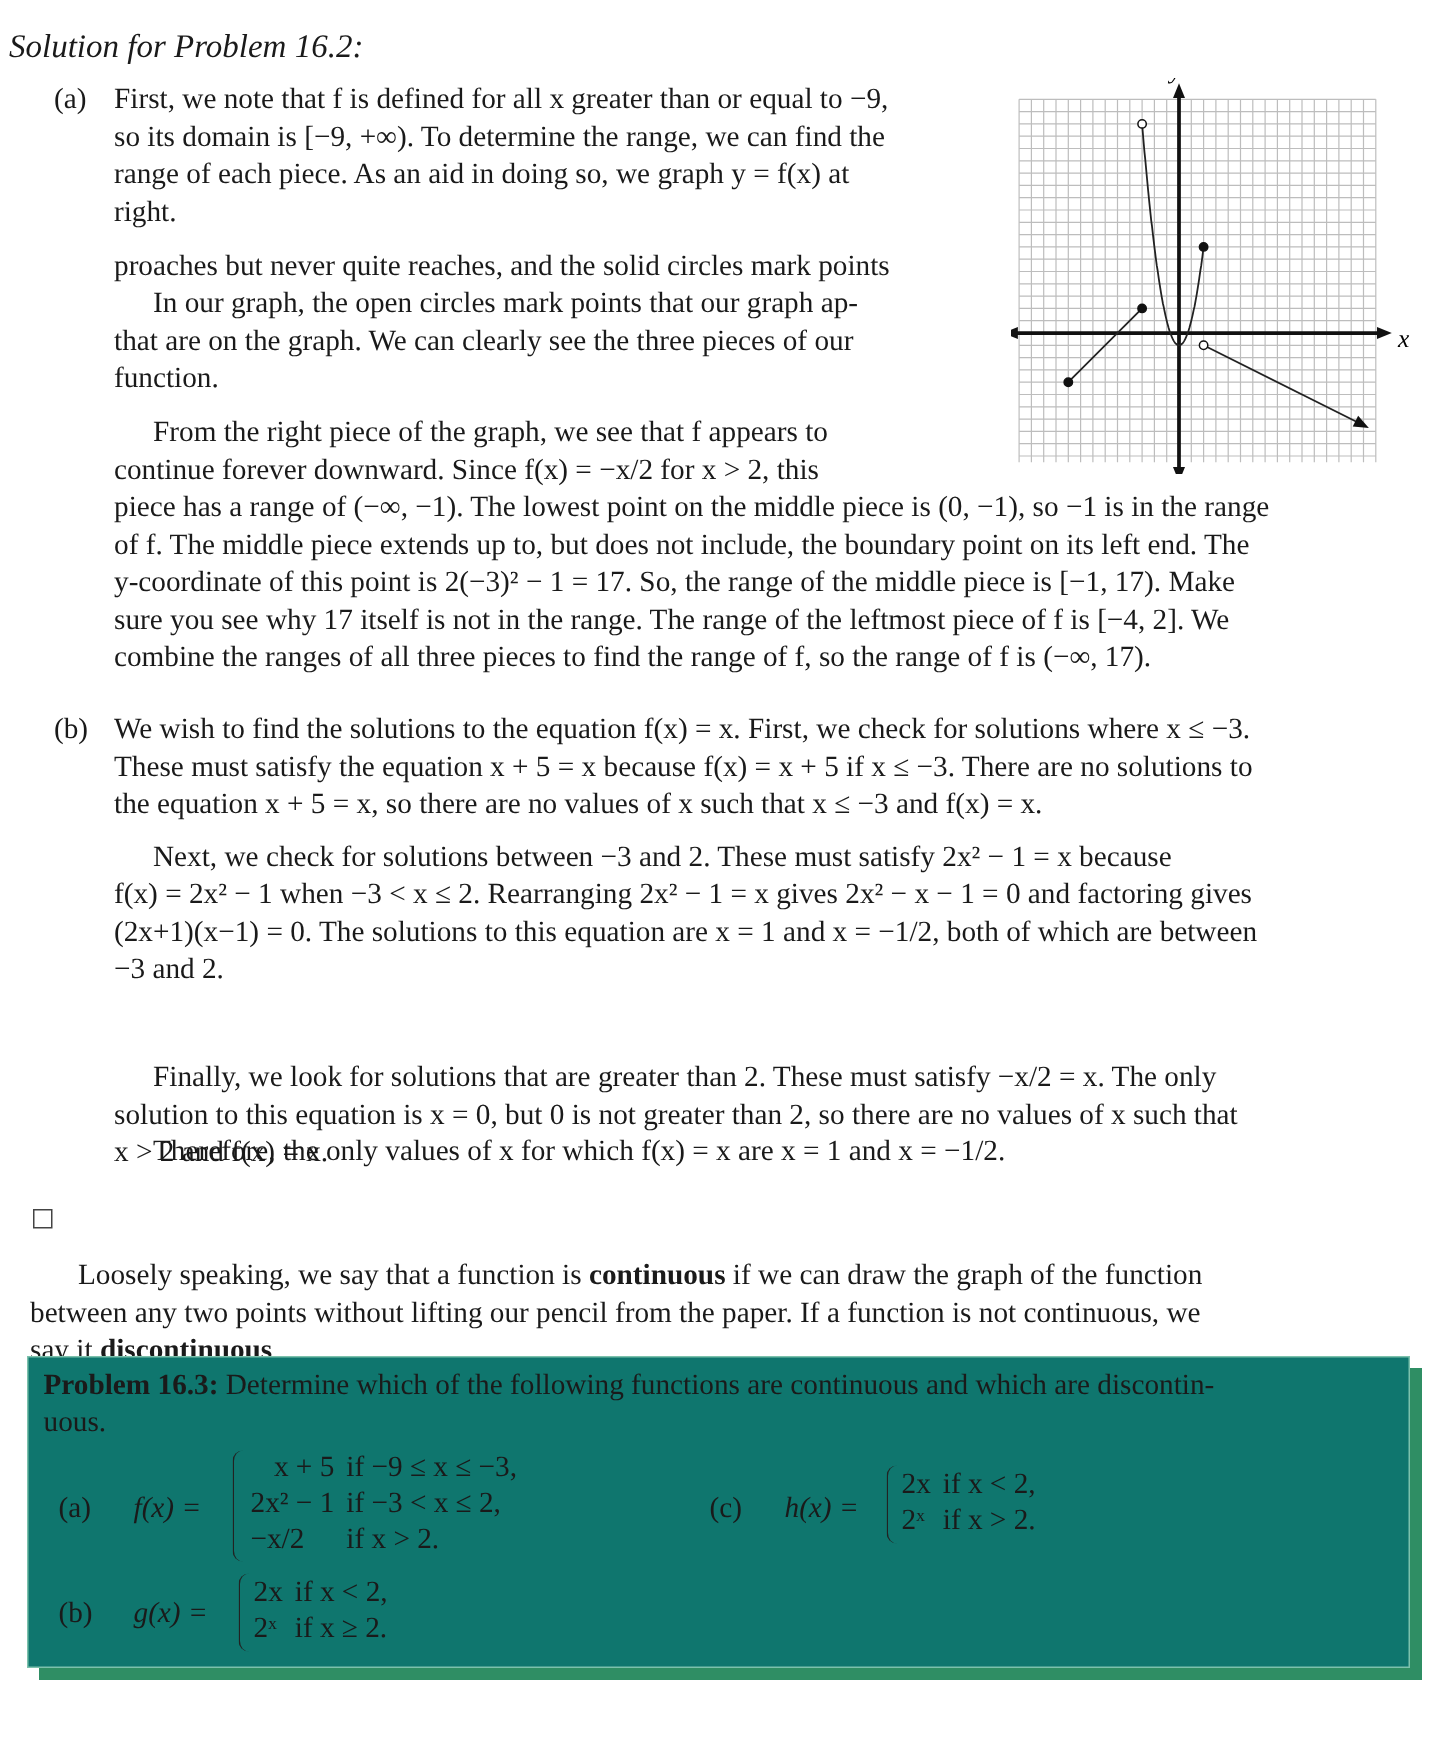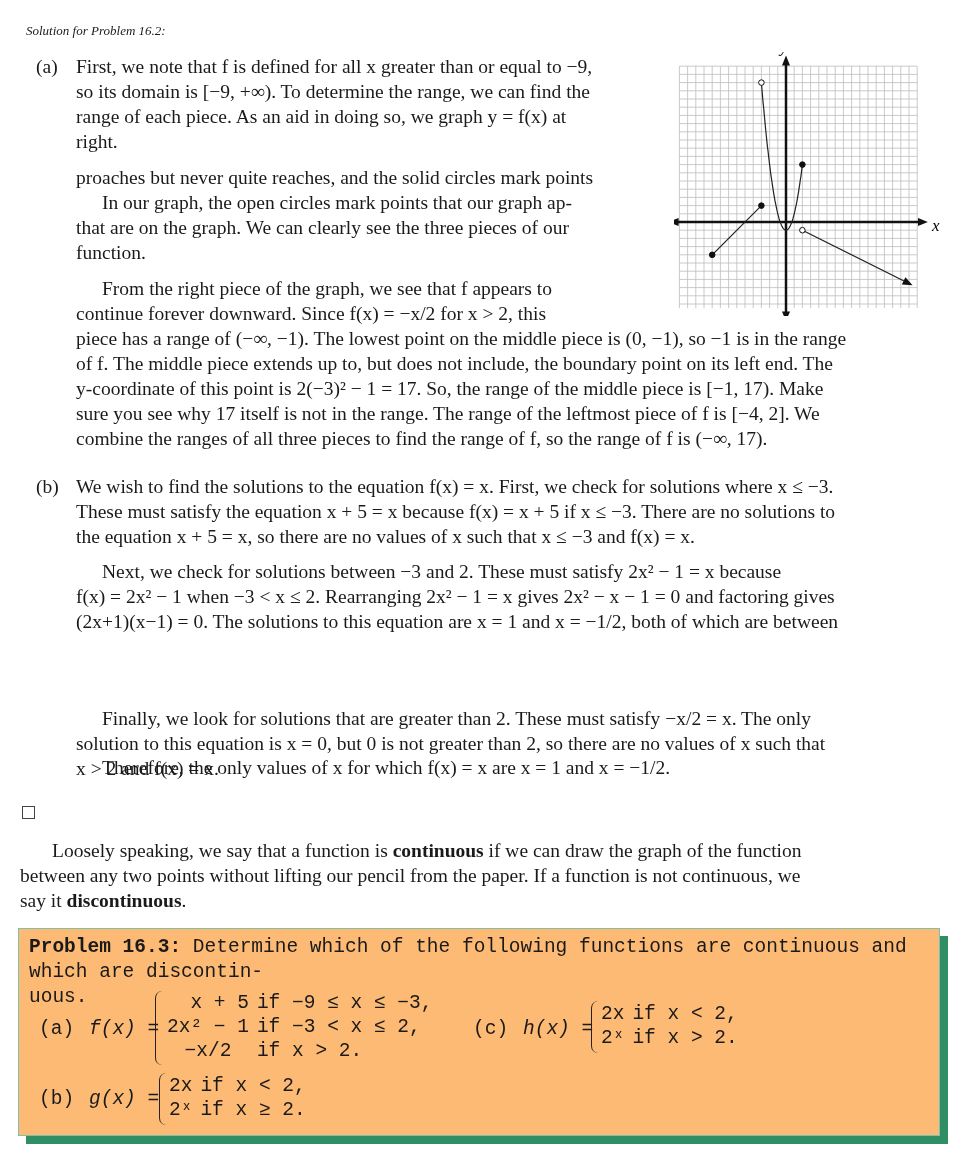--- a/index.html
+++ b/index.html
@@ -1,26 +1,26 @@
 <!DOCTYPE html>
 <html><head>
 <meta charset="utf-8">
 <style>
   html, body { margin:0; padding:0; background:#ffffff; }
   body { width:960px; height:1162px; position:relative; overflow:hidden;
          font-family:"Liberation Serif","DejaVu Serif",serif; color:#1a1a1a; font-size:19.5px; line-height:25px; }
   .abs { position:absolute; }
-  .title { left:26px; top:18px; font-style:italic; font-size:13px; }
+  .title { left:6px; top:18px; font-style:italic; font-size:22px; }
   .label { position:absolute; }
   .para { position:absolute; text-align:justify; }
   .graph { position:absolute; left:674px; top:52px; width:286px; height:264px; }
   .qed { position:absolute; left:22px; top:806px; width:11px; height:11px; border:1px solid #444; }
   b { font-weight:bold;margin-top:40px; }
-  .box { position:absolute; left:18px; top:928px; width:920px; height:206px;
-         background:#fdba74; border:1.5px solid #7cc1ac; box-shadow:8px 8px 0 #2f8e64;font-family:Liberation Mono, monospace; }
+  .box { position:absolute; left:18px; top:904px; width:920px; height:206px;
+         background:#0f766e; border:1.5px solid #7cc1ac; box-shadow:8px 8px 0 #2f8e64; }
   .box .ptitle { position:absolute; left:10px; top:6px; width:900px; }
   .cases { position:absolute; }
   .cases table { border-collapse:collapse; }
   .cases td { padding:0 8px 0 0; line-height:24px; white-space:nowrap; }
   .brace { position:absolute; font-size:0; border-left:1.5px solid #222; border-radius:10px 0 0 10px; }
 </style>
 </head>
 <body>
 
 <div class="abs title">Solution for Problem 16.2:</div>
@@ -131,20 +131,21 @@
 <div class="label" style="left:36px;top:474px;">(b)</div>
 <div class="para" style="left:76px;top:474px;width:870px;">
   <div>We wish to find the solutions to the equation f(x) = x. First, we check for solutions where x ≤ −3.</div>
   <div>These must satisfy the equation x + 5 = x because f(x) = x + 5 if x ≤ −3. There are no solutions to</div>
   <div>the equation x + 5 = x, so there are no values of x such that x ≤ −3 and f(x) = x.</div>
 </div>
 <div class="para" style="left:76px;top:559px;width:870px;">
   <div style="text-indent:26px">Next, we check for solutions between −3 and 2. These must satisfy 2x² − 1 = x because</div>
   <div>f(x) = 2x² − 1 when −3 &lt; x ≤ 2. Rearranging 2x² − 1 = x gives 2x² − x − 1 = 0 and factoring gives</div>
   <div>(2x+1)(x−1) = 0. The solutions to this equation are x = 1 and x = −1/2, both of which are between</div>
+  <div>−3 and 2.</div>
 </div>
 <div class="para" style="left:76px;top:669px;width:870px;margin-top:37px;">
   <div style="text-indent:26px">Finally, we look for solutions that are greater than 2. These must satisfy −x/2 = x. The only</div>
   <div>solution to this equation is x = 0, but 0 is not greater than 2, so there are no values of x such that</div>
   <div>x &gt; 2 and f(x) = x.</div>
 </div>
 <div class="para" style="left:102px;top:755px;width:844px;">
   <div>Therefore, the only values of x for which f(x) = x are x = 1 and x = −1/2.</div>
 </div>
 
@@ -170,21 +171,21 @@
       <tbody>
           <tr>
             <td style="text-align:right">x + 5</td>
             <td>if −9 ≤ x ≤ −3,</td>
           </tr>
       <tr>
             <td style="text-align:center">2x² − 1</td>
             <td>if −3 &lt; x ≤ 2,</td>
           </tr>
       <tr>
-            <td style="text-align:center">−x/2</td>
+            <td style="text-align:left">−x/2</td>
             <td>if x &gt; 2.</td>
           </tr>
     </tbody>
       </table>
   </div>
 
   <div class="abs" style="left:20px;top:158px;">(b)</div>
   <div class="abs" style="left:70px;top:158px;font-style:italic;">g(x) =</div>
   <div class="brace" style="left:140px;top:144px;width:6px;height:52px;"></div>
   <div class="cases" style="left:150px;top:145px;">

